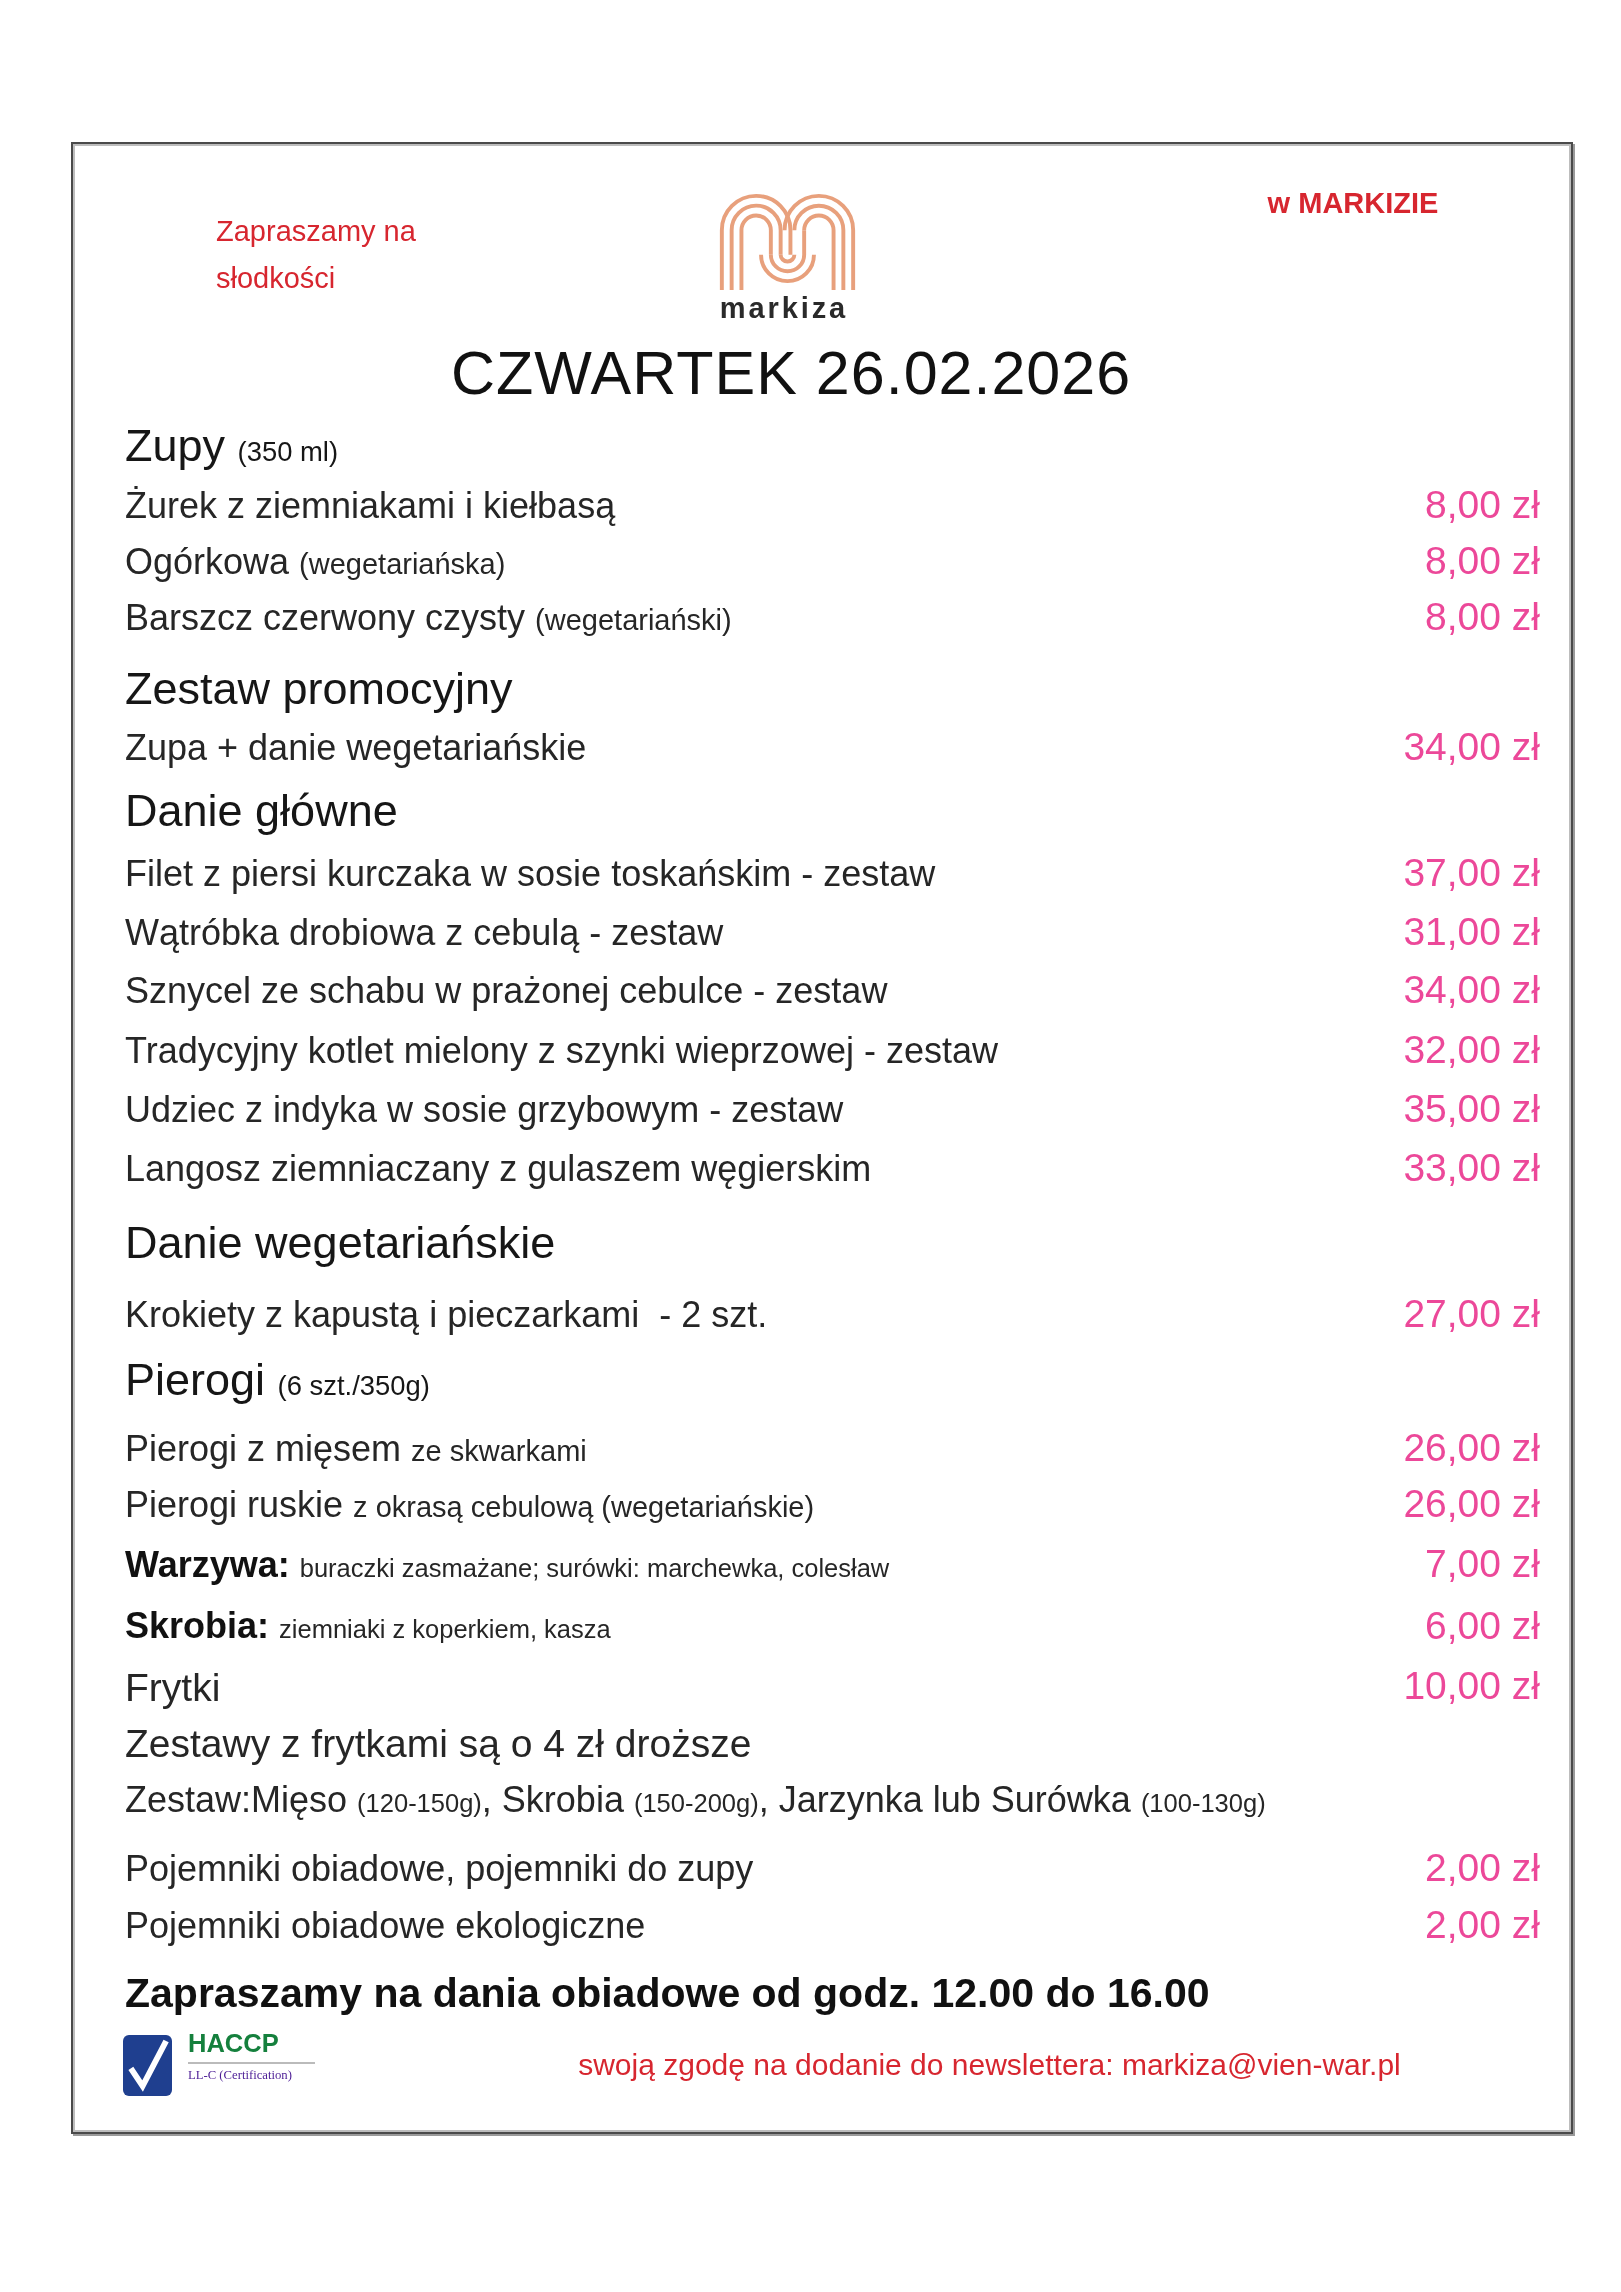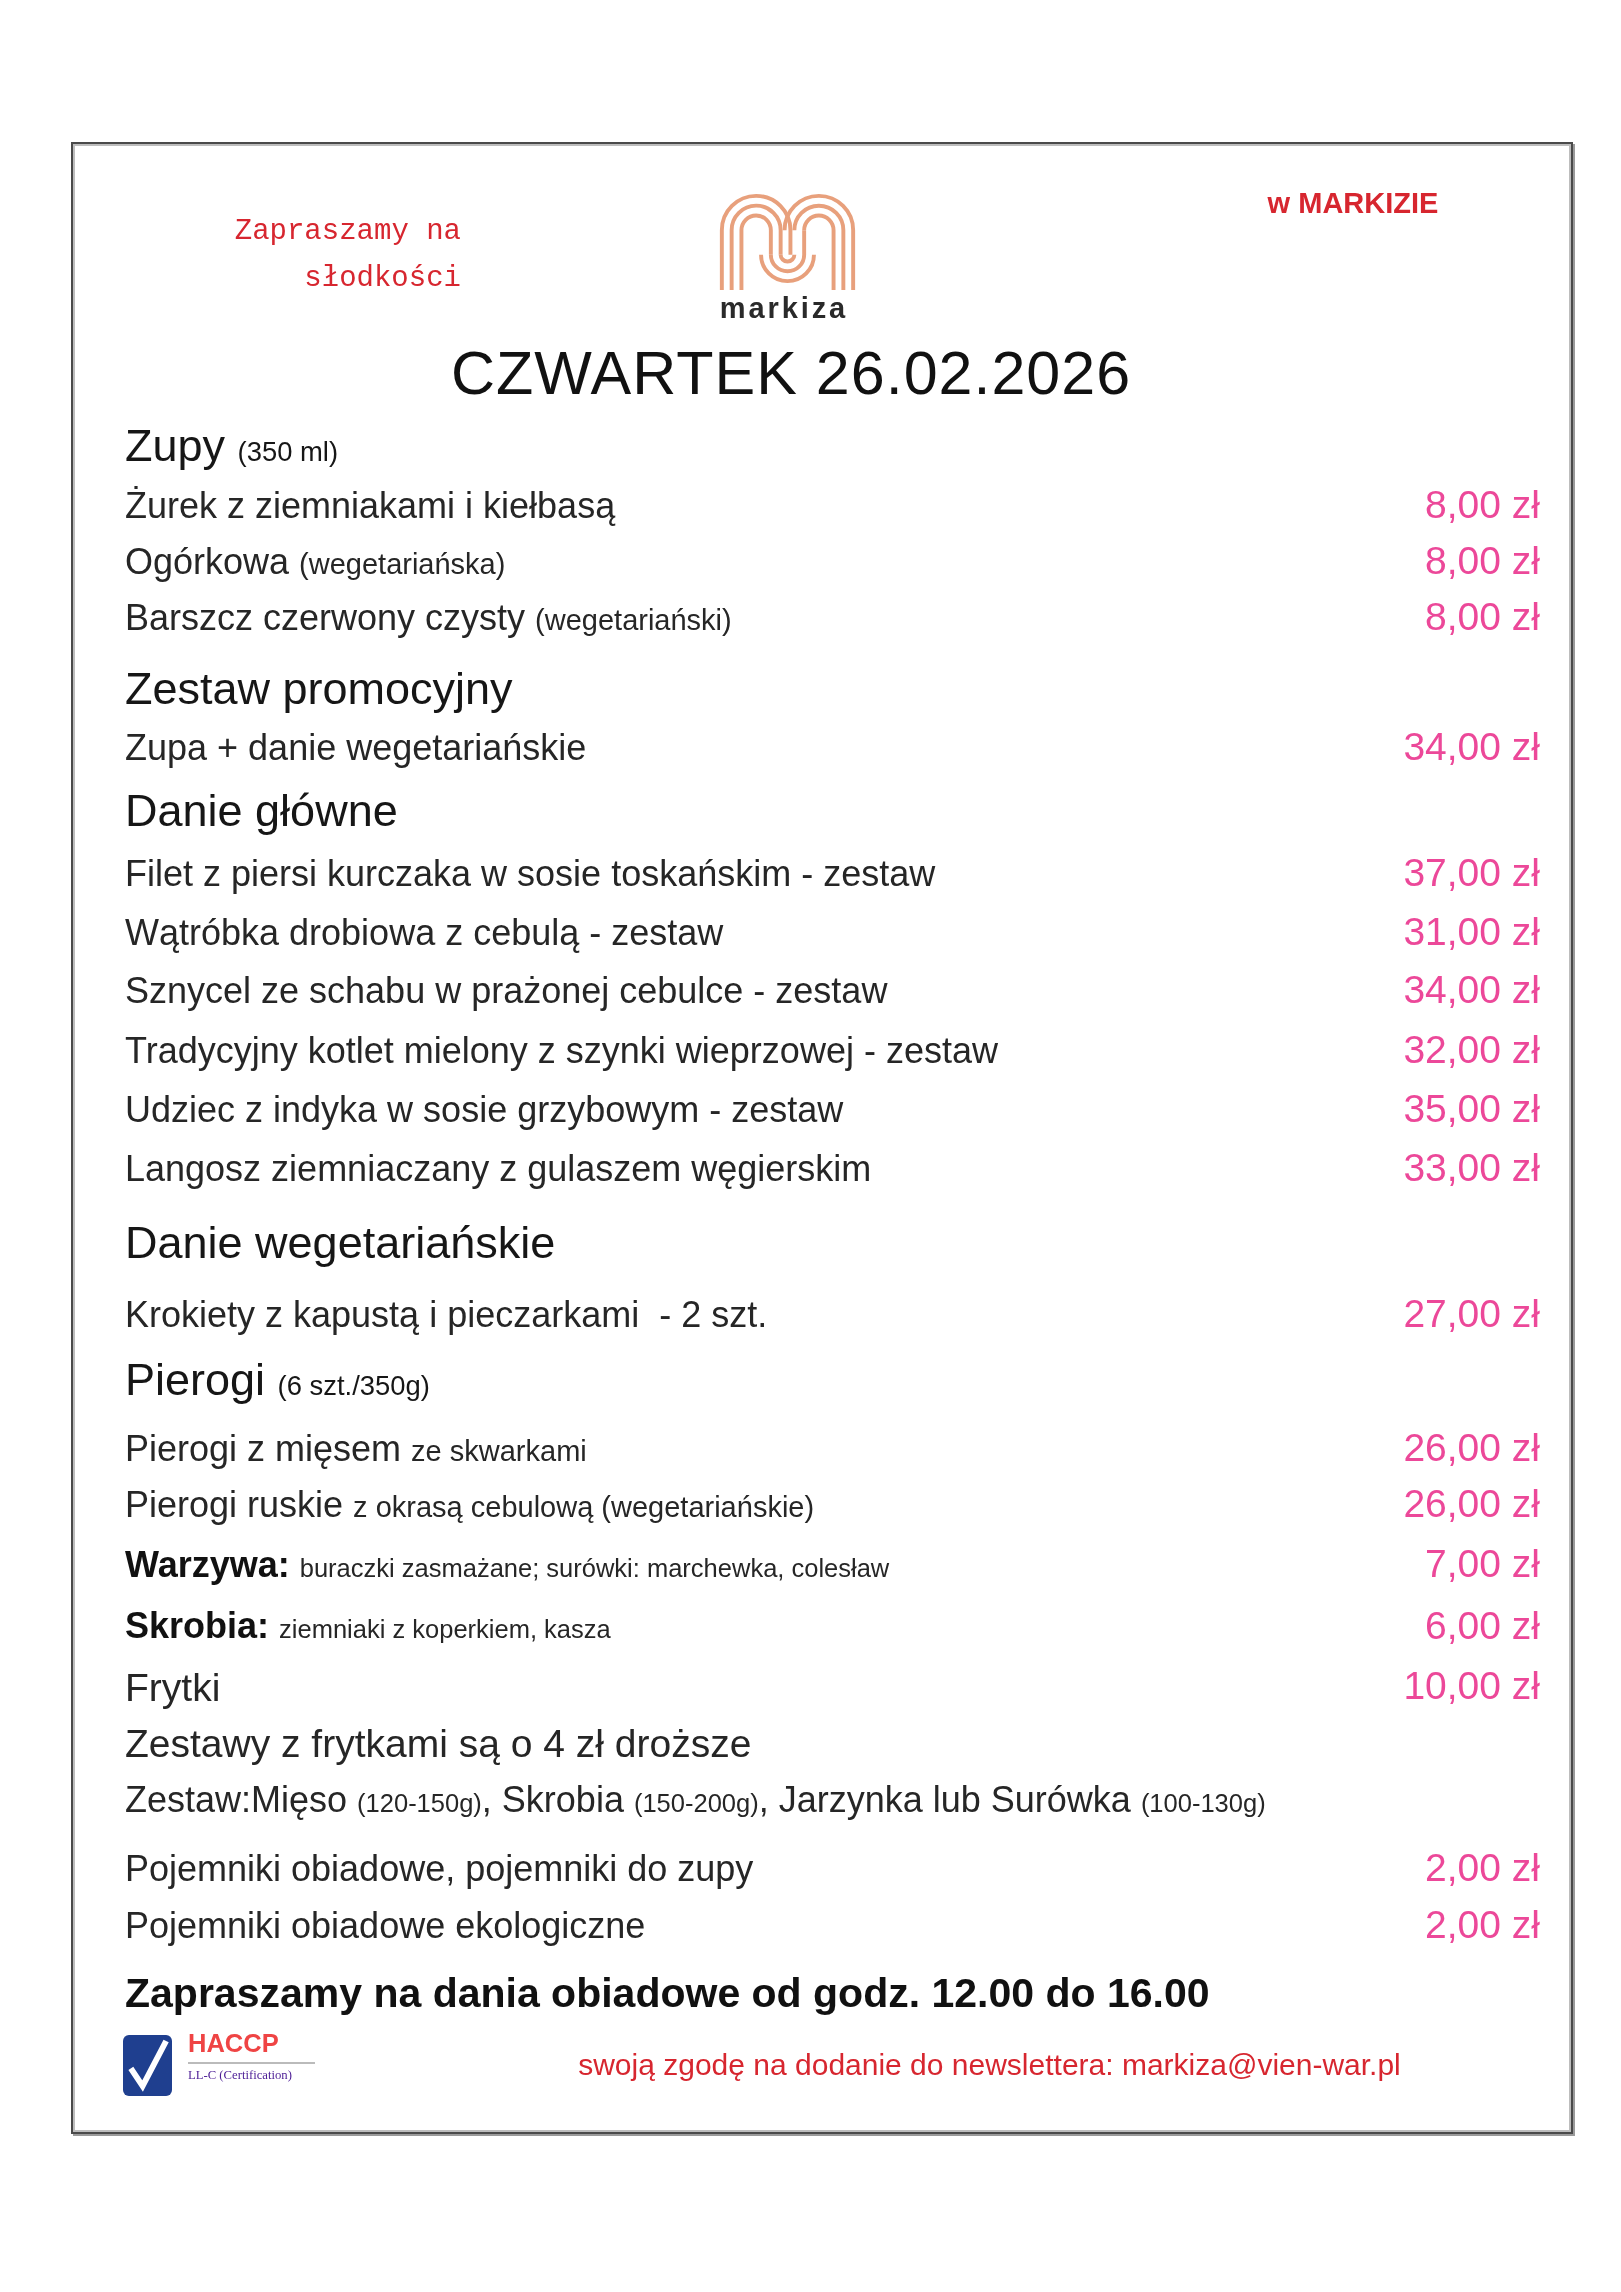--- a/index.html
+++ b/index.html
@@ -2,21 +2,21 @@
 <html><head>
 <meta charset="utf-8">
 <style>
   html, body { margin:0; padding:0; background:#ffffff; }
   body { width:1621px; height:2293px; position:relative; overflow:hidden;
          font-family:"Liberation Sans", "DejaVu Sans", sans-serif; color:#1e1e1e; }
   .frame { position:absolute; left:71px; top:142px; width:1502px; height:1992px;
            border:2.9px solid #4a4a4a; box-shadow: inset 0 0 0 2px #bdbdbd, 2px 2px 0 #9a9a9a; background:#fff; box-sizing:border-box; }
   .abs { position:absolute; white-space:nowrap; }
   .red { color:#d7262f; }
-  .hdr-left { left:216px; top:208px; width:245px; text-align:right; font-size:29px; line-height:47px; font-family:Liberation Mono, monospace; }
+  .hdr-left { left:216px; top:208px; width:245px; text-align:left; font-size:29px; line-height:47px; font-family:Liberation Sans, sans-serif; }
   .hdr-right { left:1157px; top:180px; width:392px; text-align:center; font-size:29px; line-height:47px; font-weight:bold; }
   .logo { left:714px; top:186px; width:147px; height:104px; }
   .logo-word { left:686px; top:292px; width:196px; text-align:center; font-size:29px; font-weight:bold; letter-spacing:2.9px; color:#2a2a2a; }
   .title { left:451px; top:338px; width:725px; text-align:left; font-size:61px; letter-spacing:1px; color:#111; }
   .sec { left:125px; font-size:45px; color:#161616; }
   .sec small { font-size:27.4px; }
   .item { left:125px; font-size:36px; color:#262626; }
   .item .note { font-size:29px; }
   .item .tiny { font-size:25.5px; }
   .item b { font-weight:bold; color:#111;text-align:right; }
@@ -119,21 +119,21 @@
 <div class="abs item" style="top:1905px"><span>Pojemniki obiadowe ekologiczne</span></div>
 <div class="abs price" style="top:1903px">2,00 zł</div>
 
 <div class="abs bold-line" style="top:1970px">Zapraszamy na dania obiadowe od godz. 12.00 do 16.00</div>
 
 <div class="abs haccp">
   <svg width="49" height="61" viewBox="0 0 50 62" style="position:absolute;left:0;top:7.8px">
     <rect x="0" y="0" width="50" height="62" rx="6" fill="#1f3f8f"></rect>
     <path d="M8 34 L20 52 L44 6" stroke="#ffffff" stroke-width="6" fill="none"></path>
   </svg>
-  <div style="position:absolute;left:65px;top:2px;font-size:25.5px;font-weight:bold;color:#ef4444">HACCP</div>
+  <div style="position:absolute;left:65px;top:2px;font-size:25.5px;font-weight:bold;color:#15803d">HACCP</div>
   <div style="position:absolute;left:65px;top:35px;width:127px;border-top:2px solid #bbb"></div>
   <div style="position:absolute;left:65px;top:41px;font-size:12.7px;color:#4c1d95;font-family:'Liberation Serif',serif">LL-C (Certification)</div>
 </div>
 
 <div class="abs news red">
   <div>swoją zgodę na dodanie do newslettera: markiza@vien-war.pl</div>
 </div>
 
 
 </body></html>

